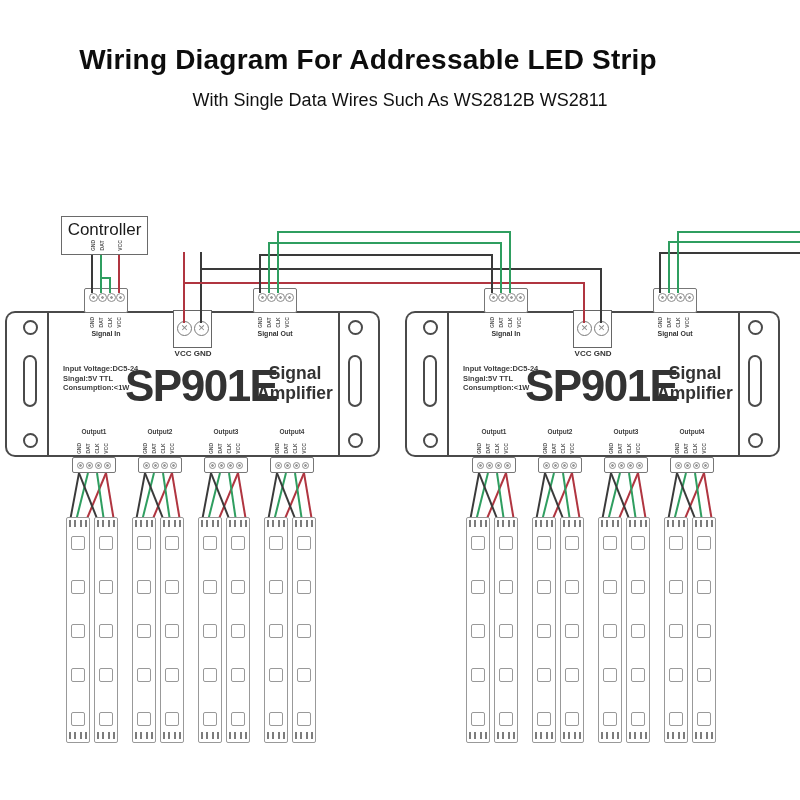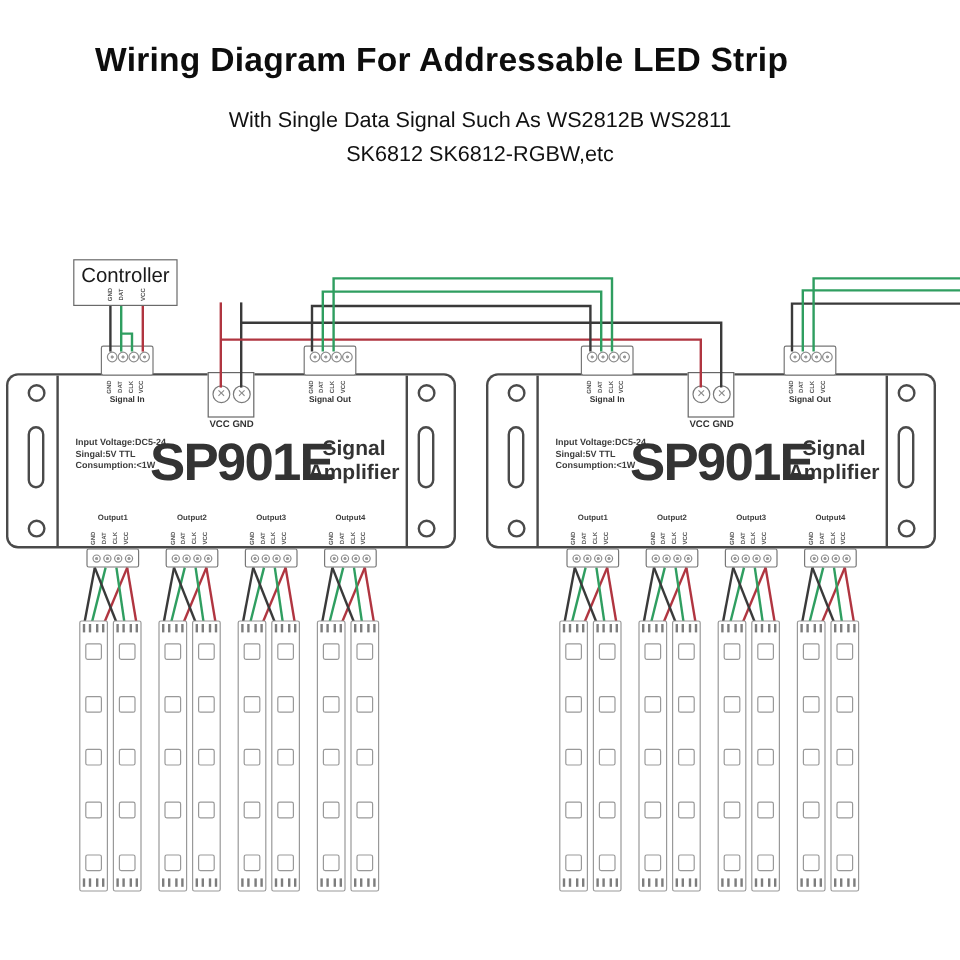--- a/index.html
+++ b/index.html
@@ -1,18 +1,18 @@
 <!DOCTYPE html>
 <html style="--c-gnd: #3a3a3a; --c-dat: #2f9e60; --c-pwr: #b03540;"><head>
 <meta charset="utf-8">
 <style>
 *{margin:0;padding:0;box-sizing:border-box}
 html,body{width:800px;height:800px;background:#fff;font-family:"Liberation Sans",sans-serif;color:#222;overflow:hidden}
 #canvas{position:absolute;left:0;top:0;width:800px;height:800px;background:#fff}
-.title{position:absolute;left:0;top:34px;width:736px;text-align:center;font-size:28px;font-weight:700;color:#0d0d0d;letter-spacing:.2px}
+.title{position:absolute;left:0;top:44px;width:736px;text-align:center;font-size:28px;font-weight:700;color:#0d0d0d;letter-spacing:.2px}
 .sub{position:absolute;left:0;width:800px;text-align:center;font-size:18px;color:#111}
 #sub1{top:90px}
 #sub2{top:118px}
 svg.layer{position:absolute;left:0;top:0;pointer-events:none}
 #fan-layer{z-index:0}
 #bus-layer{z-index:3}
 .wg{stroke:var(--c-gnd);stroke-width:2;fill:none}
 .wd{stroke:var(--c-dat);stroke-width:2;fill:none}
 .wp{stroke:var(--c-pwr);stroke-width:2;fill:none}
 .iobox{position:absolute;background:#fff;border:1.5px solid #6a6a6a;z-index:2}
@@ -44,22 +44,21 @@
 .strip{position:absolute;top:204px;width:24px;height:226px;background:#fff;border:1.5px solid #999;border-radius:2px}
 .pad{position:absolute;width:2px;height:7px;background:#7d7d7d}
 .led{position:absolute;width:14px;height:14px;border:1.5px solid #999;border-radius:2px;background:#fff}
 </style>
 </head>
 <body>
 
 <div id="canvas">
 
   <div class="title">Wiring Diagram For Addressable LED Strip</div>
-  <div class="sub" id="sub1">With Single Data Signal Such As WS2812B WS2811</div>
-  <div class="sub" id="sub2">SK6812 SK6812-RGBW,etc</div>
+  <div class="sub" id="sub1">With Single Data Wires Such As WS2812B WS2811</div>
 
   <svg id="fan-layer" class="layer" width="800" height="800">
       <line x1="79" y1="473" x2="70" y2="521" class="wg"></line>
       <line x1="88" y1="473" x2="76" y2="521" class="wd"></line>
       <line x1="106" y1="473" x2="86" y2="521" class="wp"></line>
       <line x1="79" y1="473" x2="98" y2="521" class="wg"></line>
       <line x1="97" y1="473" x2="104" y2="521" class="wd"></line>
       <line x1="106" y1="473" x2="114" y2="521" class="wp"></line>
       <line x1="145" y1="473" x2="136" y2="521" class="wg"></line>
       <line x1="154" y1="473" x2="142" y2="521" class="wd"></line>

